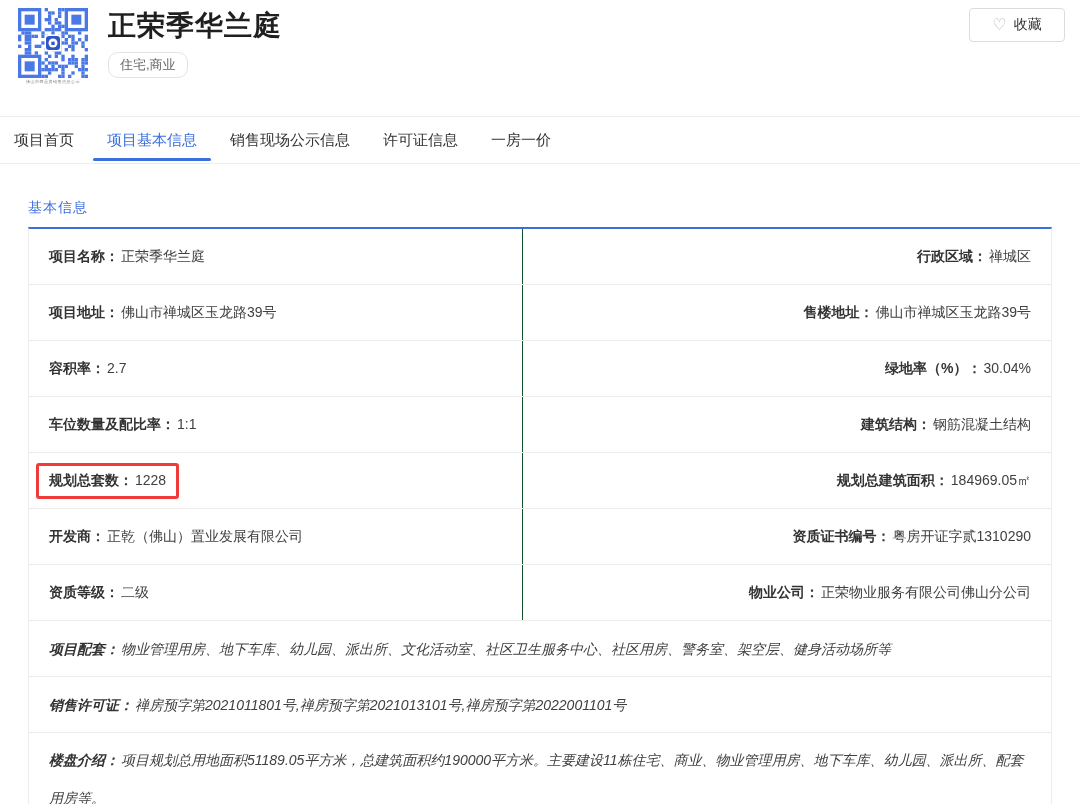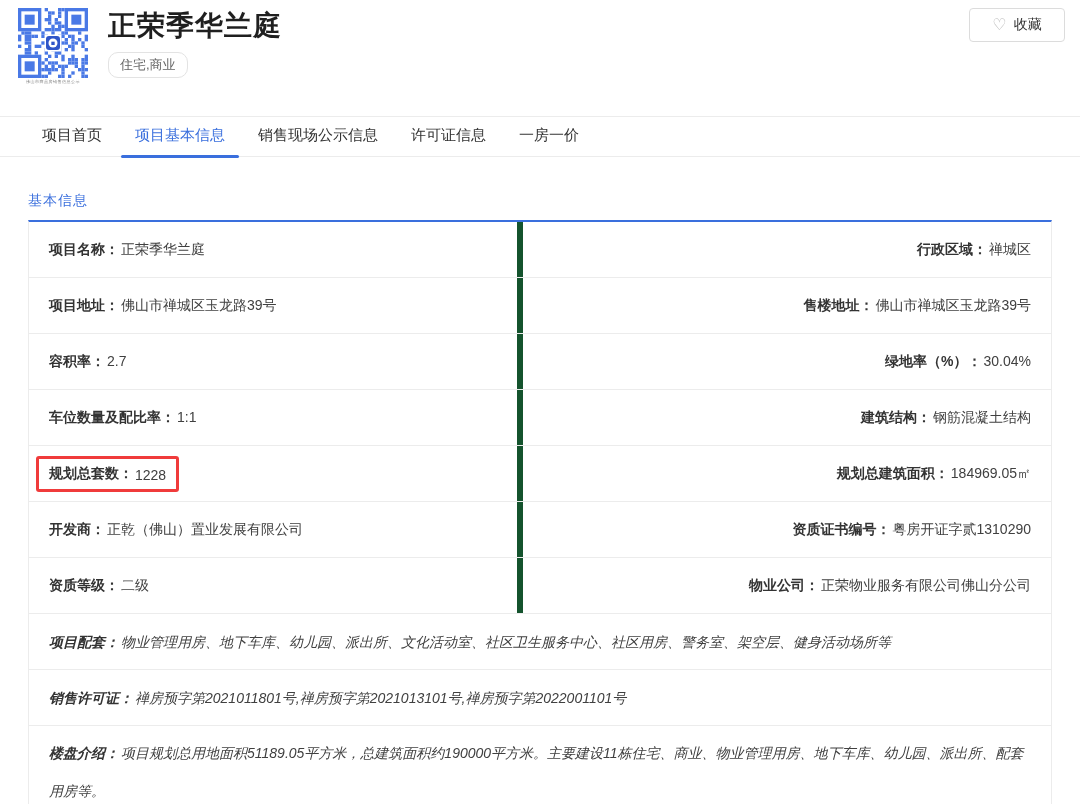--- a/index.html
+++ b/index.html
@@ -31,23 +31,23 @@
   .fav-btn {
     position:absolute; top:8px; right:15px; width:96px; height:34px;
     border:1px solid #dcdcdc; border-radius:4px; background:#fff;
     display:flex; align-items:center; justify-content:center; gap:7px;
     font-size:14px; color:#333; cursor:pointer;
   }
   .heart { color:#b5b5b5; font-size:16px; line-height:1; margin-top:-1px; }
 
   
   .tabs {
-    margin-top:24px; height:41px;
+    margin-top:24px; height:48px;
     border-top:1px solid #ececec; border-bottom:1px solid #ececec;
-    display:flex; align-items:center; padding-left:28px;font-family:Liberation Mono, monospace;
+    display:flex; align-items:center; padding-left:0;
   }
   .tab {
     position:relative; height:40px; line-height:40px;
     padding:0 14px; margin-right:5px;
     font-size:15px; color:#333; cursor:pointer; white-space:nowrap;
   }
   .tab.active { color:var(--accent); }
   .tab.active::after {
     content:""; position:absolute; left:0; right:0; bottom:-1px;
     height:3px; background:var(--accent); border-radius:2px;
@@ -64,30 +64,30 @@
     margin:0 28px;
     border:1px solid #ececec;
     border-top:2px solid var(--accent);
   }
   .row { display:flex; border-top:1px solid #ececec; }
   .row:first-child { border-top:none; }
   .cell {
     display:flex; align-items:center;
     min-height:55px; padding:0 20px; font-size:14px;
   }
-  .cell.left { width:48.3%; border-right:6px solid #14532d; }
+  .cell.left { width:48.3%; border-right:1px solid #14532d; }
   .cell.right { flex:1;justify-content:flex-end; }
   .row.full .cell { width:100%; border-right:none; padding:8px 20px;font-style:italic; }
   .row.full .cell-inner { line-height:38px; }
   .cell-inner { display:block; }
   .lbl { font-weight:700; color:#333; }
   .lbl::after { content:"："; }
   .val { color:#404040; margin-left:2px; }
   .hl {
-    display:inline-flex; align-items:flex-end;
+    display:inline-flex; align-items:flex-start;
     border:3px solid var(--red); border-radius:3px;
     padding:6px 10px; margin-left:-13px;
     background:transparent;
   }
 </style>
 </head>
 <body>
 
 <div class="page">
 

